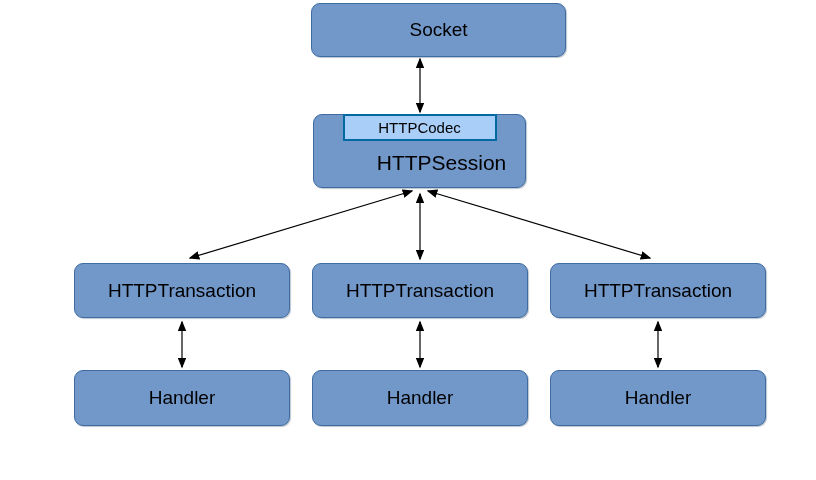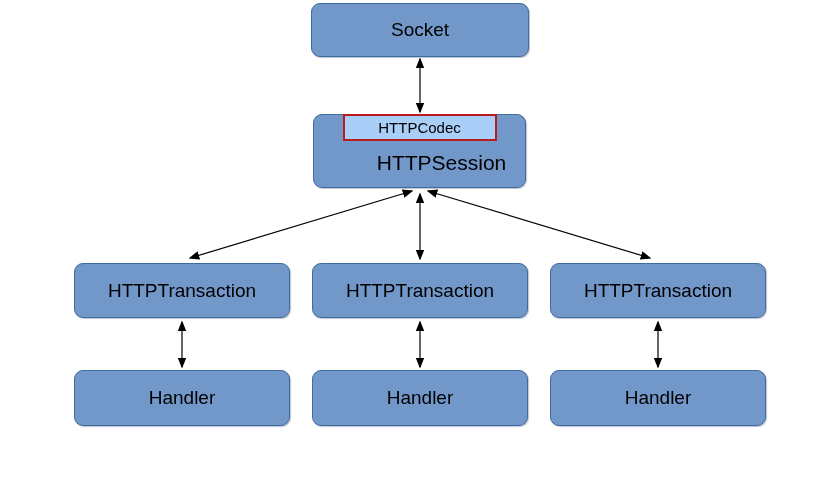--- a/index.html
+++ b/index.html
@@ -20,34 +20,34 @@
     position:absolute;
     background:#7297C9;
     border:1.6px solid #3E6CA0;
     border-radius:9px;
     box-sizing:border-box;
     display:flex;align-items:center;justify-content:center;
     font-size:19px;
     box-shadow:1px 1px 1px rgba(70,90,120,0.35);
     z-index:2;
   }
-  .node-socket{left:311px;top:3px;width:218px;height:54px;}
+  .node-socket{left:311px;top:3px;width:255px;height:54px;}
   .node-session{left:313px;top:114px;width:213px;height:74px;}
   .node-trans-1{left:74px;top:263px;width:216px;height:55px;}
   .node-trans-2{left:312px;top:263px;width:216px;height:55px;}
   .node-trans-3{left:550px;top:263px;width:216px;height:55px;}
   .node-hand-1{left:74px;top:370px;width:216px;height:56px;}
   .node-hand-2{left:312px;top:370px;width:216px;height:56px;}
   .node-hand-3{left:550px;top:370px;width:216px;height:56px;}
   .codec{
     position:absolute;
     top:-1px;left:50%;transform:translateX(-50%);
     width:154px;height:27px;
     background:#A9CEF8;
-    border:2px solid #b91c1c;
+    border:2px solid #0369a1;
     box-sizing:border-box;
     display:flex;align-items:center;justify-content:center;
     font-size:15px;
   }
   .session-label{
     position:absolute;
     left:0;right:0;top:26px;bottom:2px;
     display:flex;align-items:center;justify-content:center;
     font-size:21px;
     margin-left:44px;

